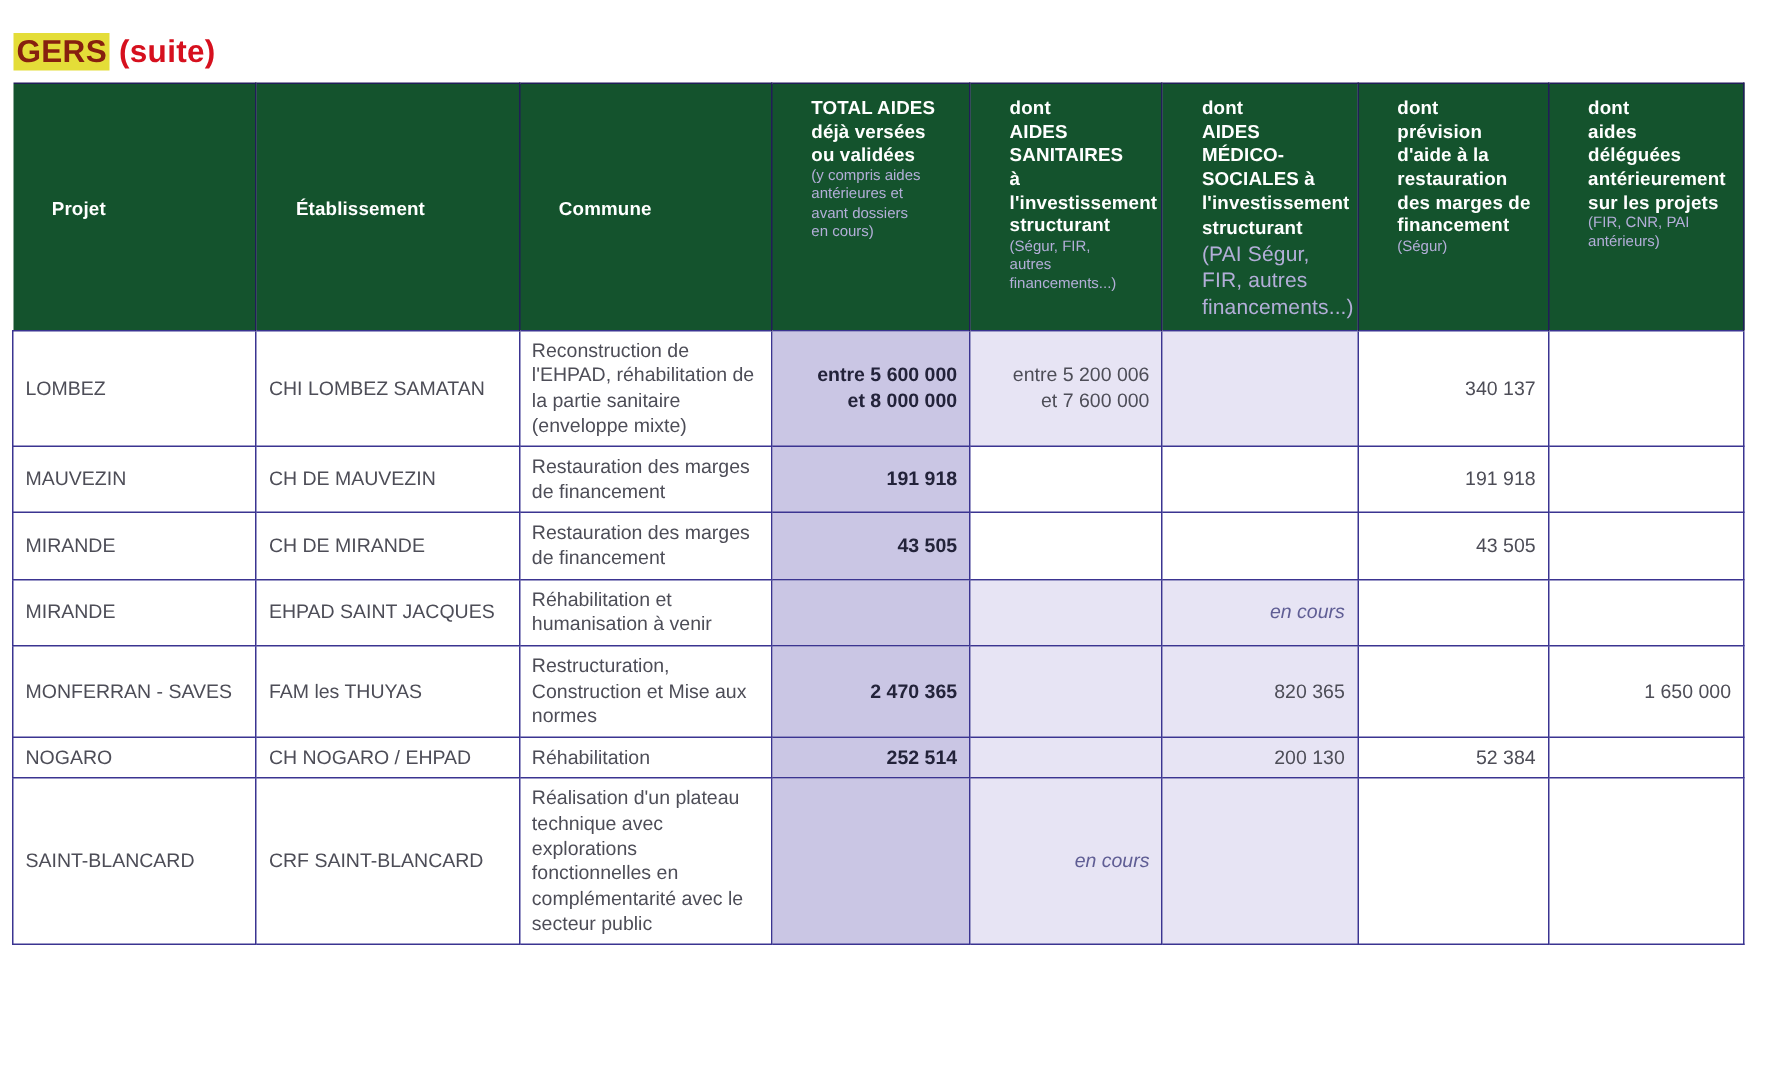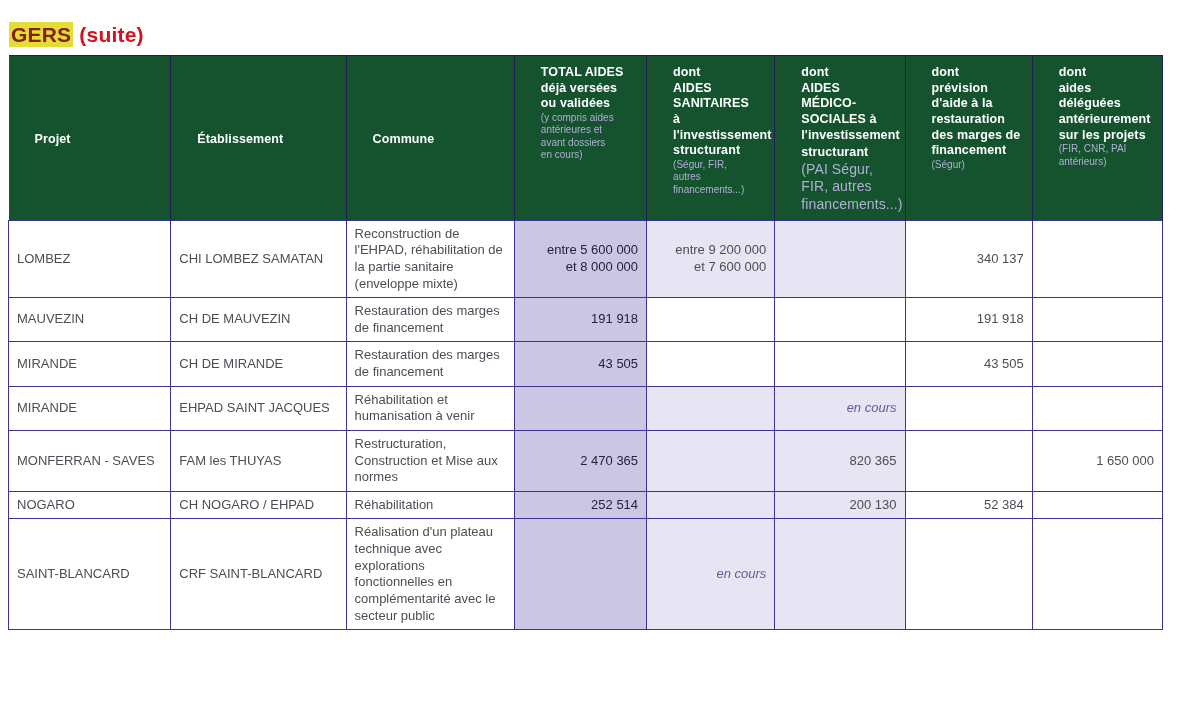--- a/index.html
+++ b/index.html
@@ -35,21 +35,21 @@
   td {
     border: 1px solid #3b3491;
     padding: 5px 8px;
     vertical-align: middle;
     font-size: 13px; line-height: 1.28;
     color: #4d4d57;
     background: #ffffff;
     overflow: hidden;
   }
   td.num { text-align: right; white-space: pre-line; }
-  td.total { background: #cac6e4; font-weight: normal; color: #23233a; }
+  td.total { background: #cac6e4; font-weight: bold; color: #23233a; }
   td.lav { background: #e7e4f4; }
   .pending { font-style: italic; color: #5f5d94; }
   .hl { background: #ffee00; padding: 0 1px; }
 </style>
 </head>
 <body>
 
 <div class="page">
 
   <div class="title">
@@ -122,21 +122,21 @@
           </th>
         </tr>
     </thead>
     <tbody>
         <tr>
           <td><span>LOMBEZ</span></td>
           <td><span>CHI LOMBEZ SAMATAN</span></td>
           <td>Reconstruction de l'EHPAD, réhabilitation de la partie sanitaire (enveloppe mixte)</td>
           <td class="num total">entre 5 600 000
 et 8 000 000</td>
-          <td class="num lav">entre 9 200 000
+          <td class="num lav">entre 5 200 006
 et 7 600 000</td>
           <td class="num lav"></td>
           <td class="num">340 137</td>
           <td class="num"></td>
         </tr>
         <tr>
           <td><span>MAUVEZIN</span></td>
           <td><span>CH DE MAUVEZIN</span></td>
           <td>Restauration des marges de financement</td>
           <td class="num total">191 918</td>

